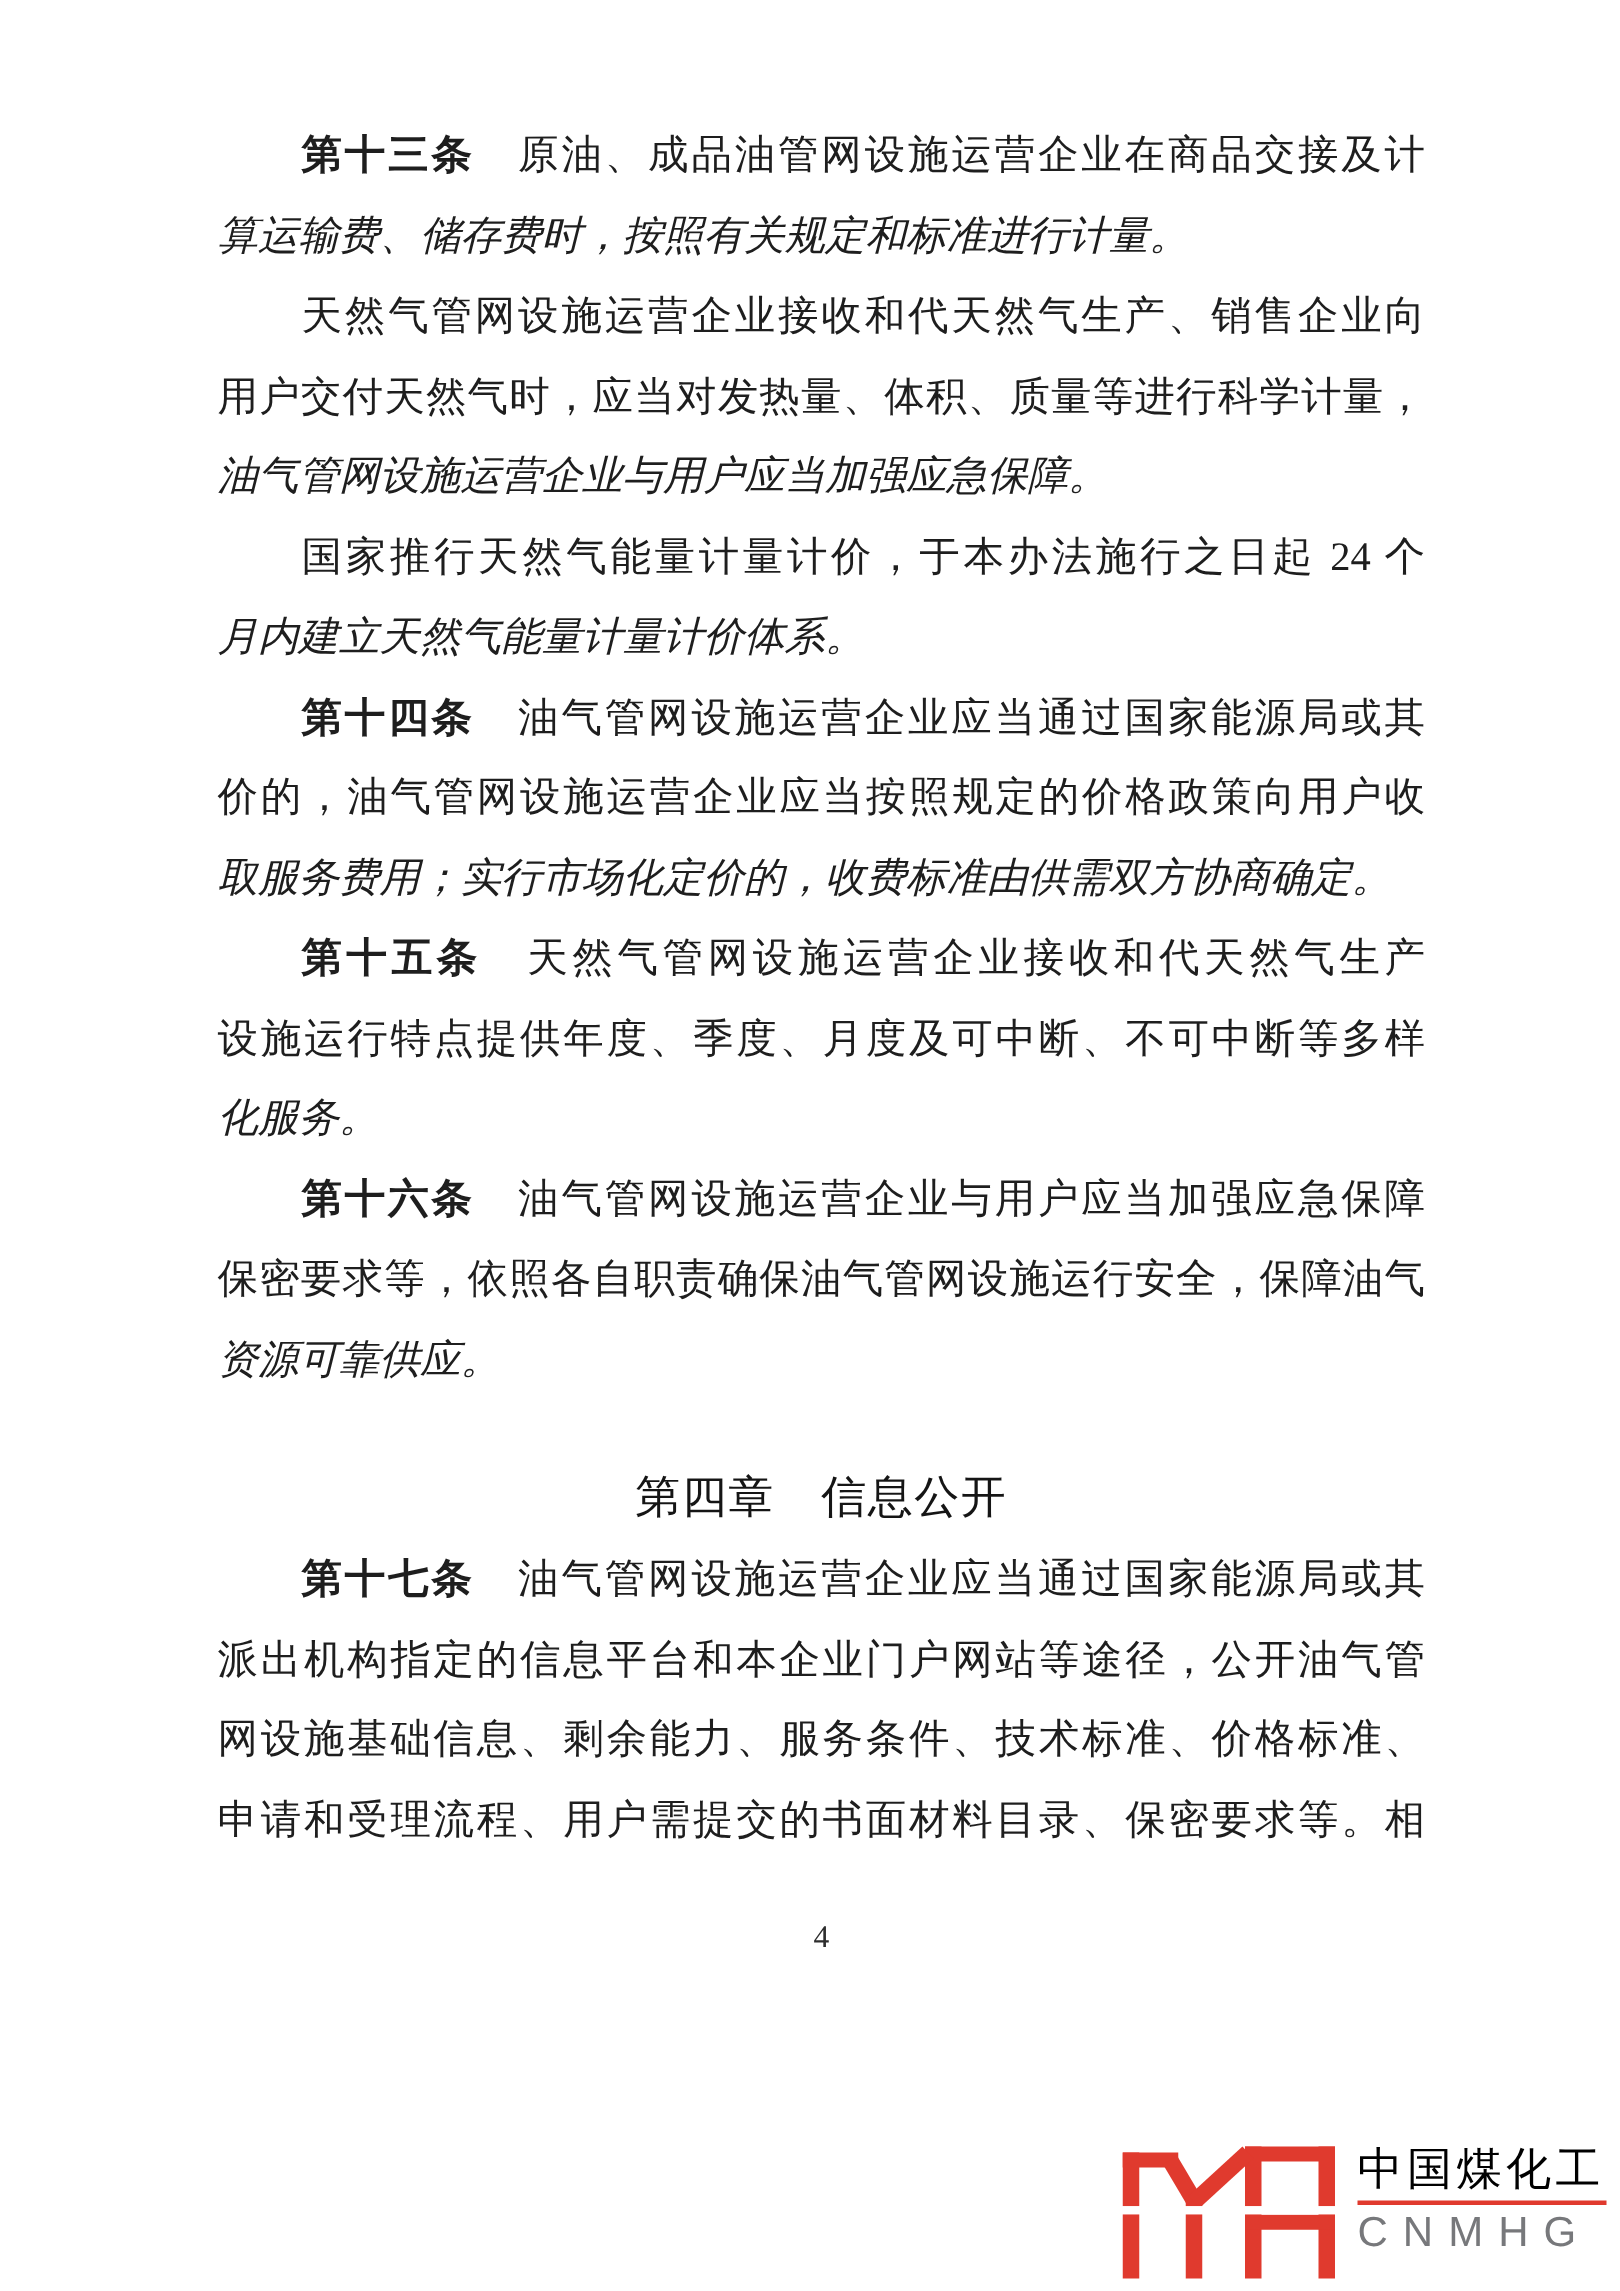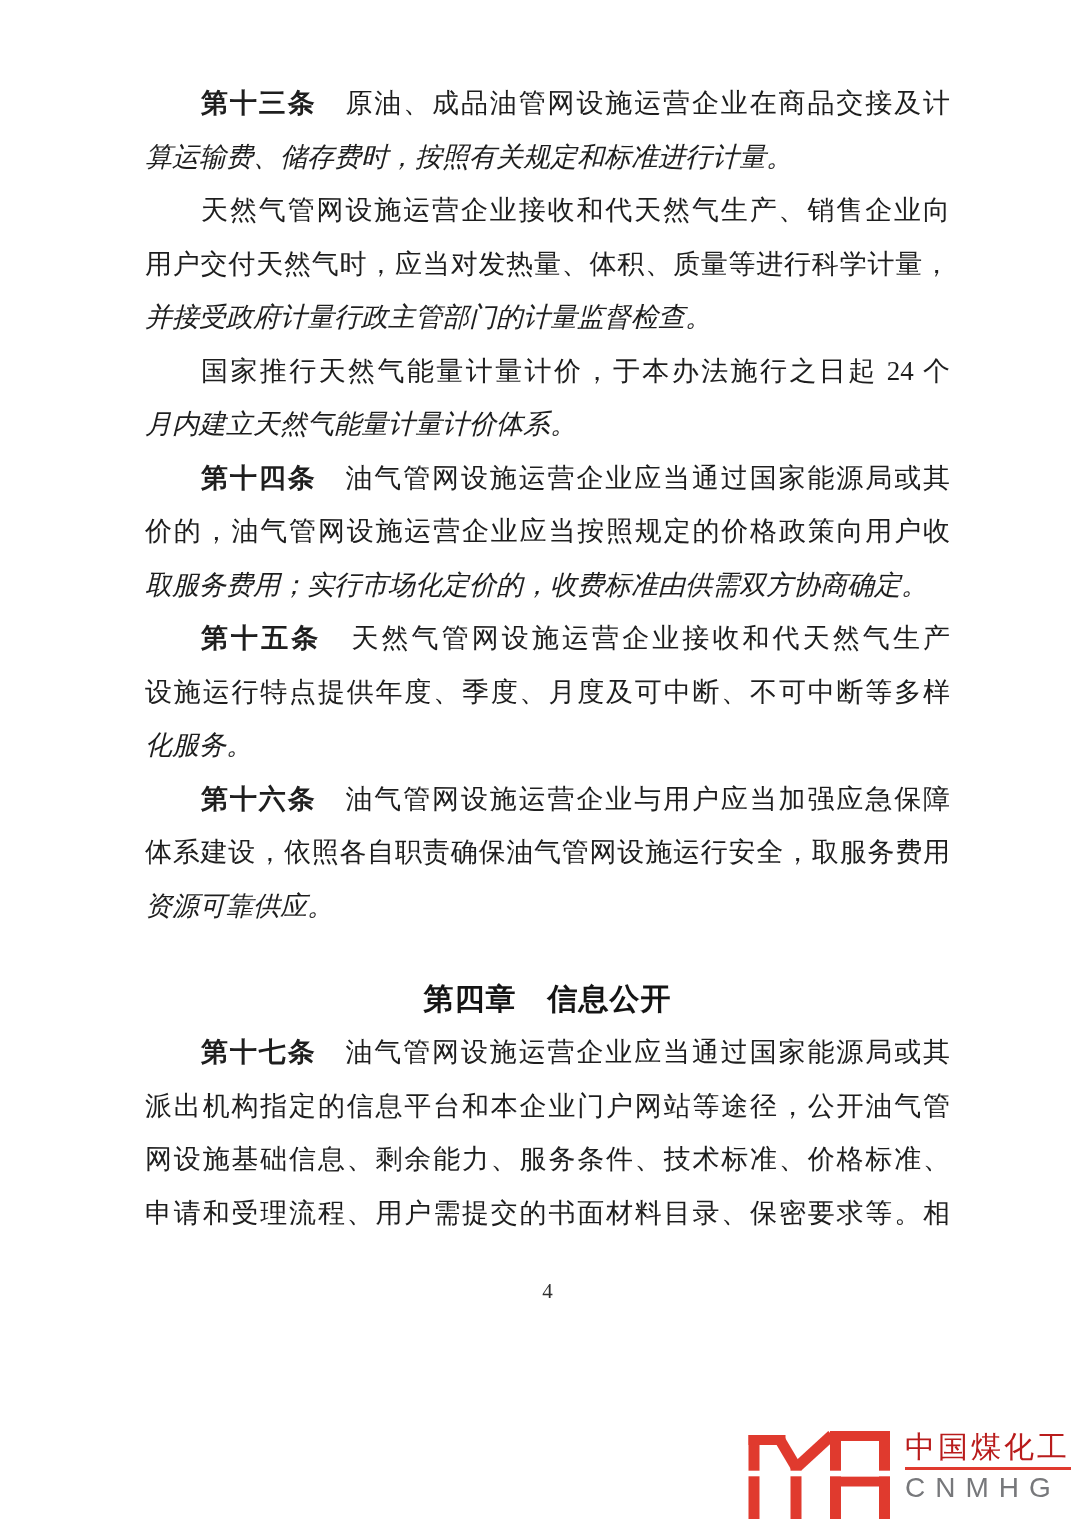--- a/index.html
+++ b/index.html
@@ -30,21 +30,21 @@
   }
   .line.end { text-align-last: left; font-style: italic; }
   .line.indent { text-indent: 56px; }
   .lead { font-weight: bold; }
   .chapter-heading {
     margin-top: 39px;
     height: 54px;
     line-height: 54px;
     text-align: center;
     font-family: "Liberation Sans", "DejaVu Sans", sans-serif;
-    font-weight: bold;
+    font-weight: normal;
     font-size: 30px;
     color: #151515;
     letter-spacing: 1px;
   }
   .page-number {
     margin-top: 36px;
     height: 30px;
     line-height: 30px;
     text-align: center;
     font-size: 21px;
@@ -65,21 +65,21 @@
   .logo-text {
     position: absolute;
     left: 160px;
     top: 6px;
     width: 175px;
   }
   .logo-cn {
     font-family: "Liberation Sans", "DejaVu Sans", sans-serif;
     font-size: 30px;
     letter-spacing: 3px;
-    color: #b91c1c;
+    color: #000000;
     line-height: 34px;
     white-space: nowrap;
   }
   .logo-rule {
     width: 166px;
     height: 3px;
     background: #e03a2e;
     margin-top: 3px;
   }
   .logo-en {
@@ -94,31 +94,31 @@
 </style>
 </head>
 <body>
 
 <div class="content">
 
   <div class="line indent"><b class="lead">第十三条</b><span>　原油、成品油管网设施运营企业在商品交接及计</span></div>
   <div class="line end"><span>算运输费、储存费时，按照有关规定和标准进行计量。</span></div>
   <div class="line indent"><span>天然气管网设施运营企业接收和代天然气生产、销售企业向</span></div>
   <div class="line"><span>用户交付天然气时，应当对发热量、体积、质量等进行科学计量，</span></div>
-  <div class="line end"><span>并接受政府计量行政主管部门的计量监督检查。</span></div>
+  <div class="line end"><span>油气管网设施运营企业与用户应当加强应急保障。</span></div>
   <div class="line indent"><span>国家推行天然气能量计量计价，于本办法施行之日起 24 个</span></div>
   <div class="line end"><span>月内建立天然气能量计量计价体系。</span></div>
   <div class="line indent"><b class="lead">第十四条</b><span>　油气管网设施运营企业应当通过国家能源局或其</span></div>
   <div class="line"><span>价的，油气管网设施运营企业应当按照规定的价格政策向用户收</span></div>
   <div class="line end"><span>取服务费用；实行市场化定价的，收费标准由供需双方协商确定。</span></div>
   <div class="line indent"><b class="lead">第十五条</b><span>　天然气管网设施运营企业接收和代天然气生产</span></div>
   <div class="line"><span>设施运行特点提供年度、季度、月度及可中断、不可中断等多样</span></div>
   <div class="line end"><span>化服务。</span></div>
   <div class="line indent"><b class="lead">第十六条</b><span>　油气管网设施运营企业与用户应当加强应急保障</span></div>
-  <div class="line"><span>体系建设，依照各自职责确保油气管网设施运行安全，取服务费用</span></div>
+  <div class="line"><span>保密要求等，依照各自职责确保油气管网设施运行安全，保障油气</span></div>
   <div class="line end"><span>资源可靠供应。</span></div>
 
   <div class="chapter-heading">第四章　信息公开</div>
 
   <div class="line indent"><b class="lead">第十七条</b><span>　油气管网设施运营企业应当通过国家能源局或其</span></div>
   <div class="line"><span>派出机构指定的信息平台和本企业门户网站等途径，公开油气管</span></div>
   <div class="line"><span>网设施基础信息、剩余能力、服务条件、技术标准、价格标准、</span></div>
   <div class="line"><span>申请和受理流程、用户需提交的书面材料目录、保密要求等。相</span></div>
 
   <div class="page-number">4</div>

